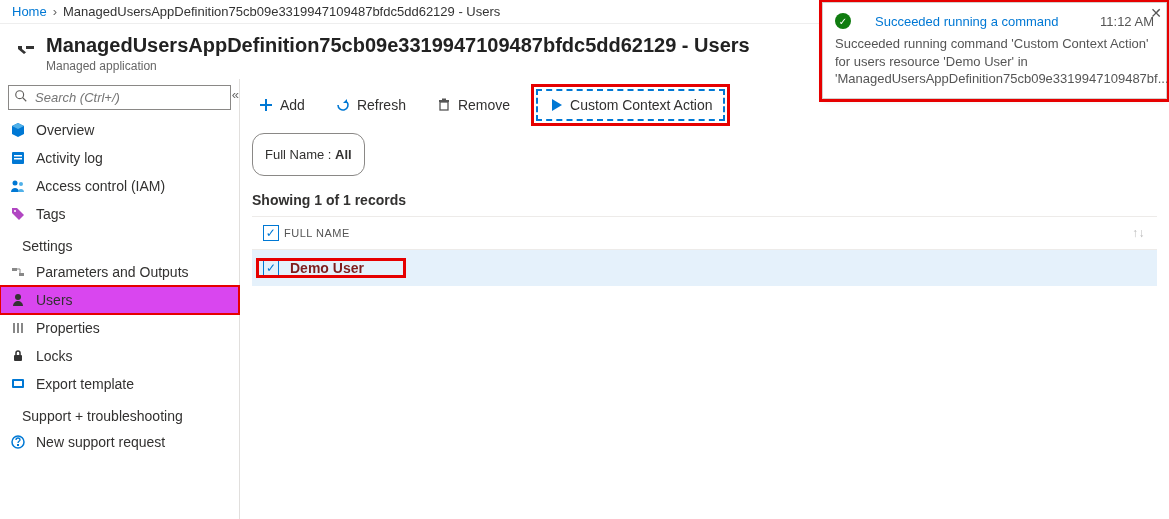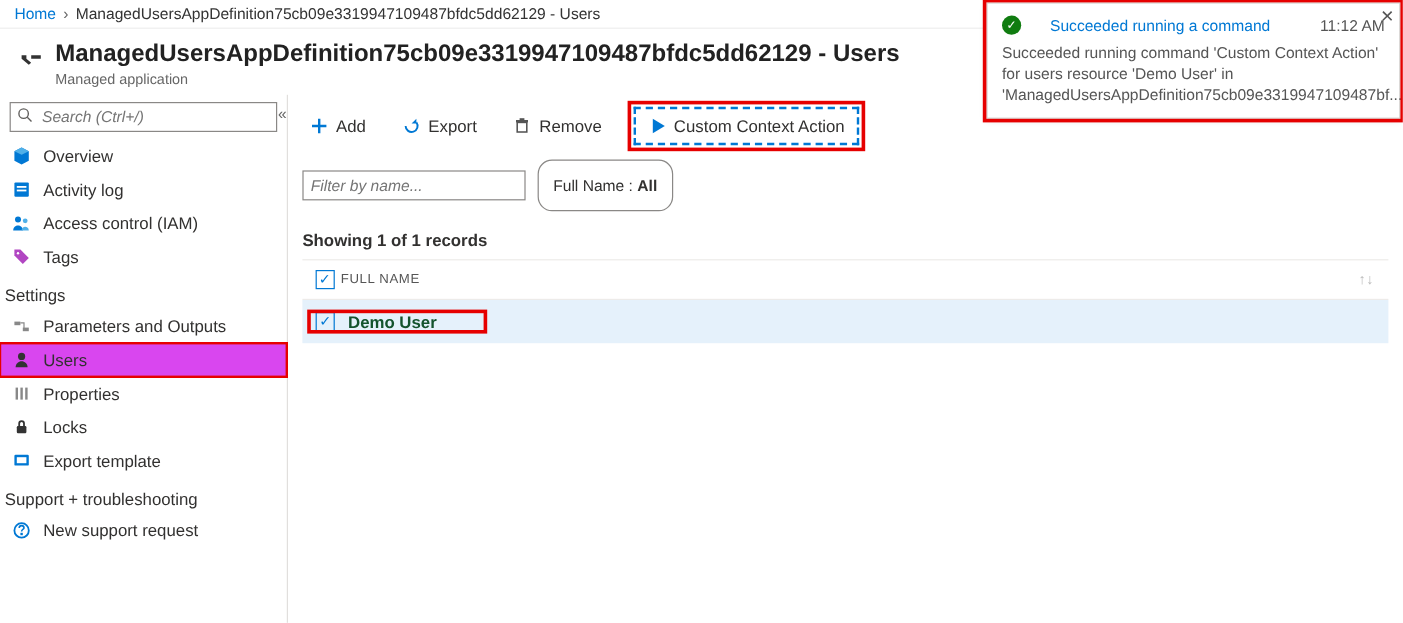--- a/index.html
+++ b/index.html
@@ -24,21 +24,21 @@
   .sidebar { width: 240px; border-right: 1px solid #e1dfdd; display: flex; flex-direction: column; padding: 4px 0; }
   .search-wrap { padding: 2px 8px 6px 8px; position: relative; display: flex; align-items: center; }
   .search { width: 250px; padding: 4px 6px 4px 26px; border: 1px solid #8a8886; font-style: italic; font-size: 13px; color: #605e5c; }
   .search-wrap .mag { position: absolute; left: 14px; color: #605e5c; }
   .collapse { position: absolute; right: 0px; top: 4px; color: #666; cursor: pointer; font-size: 13px; }
 
   .nav-item { display: flex; align-items: center; gap: 10px; padding: 6px 10px; cursor: pointer; font-size: 14px; color: #323130; }
   .nav-item.selected { background: #d946ef; }
   .nav-item.redbox { outline: 2px solid #e60000; outline-offset: -1px; }
   .nav-icon { width: 16px; height: 16px; display: inline-flex; align-items: center; justify-content: center; flex-shrink: 0; }
-  .nav-section { padding: 10px 10px 4px 4px; font-size: 14px; color: #323130; font-weight: 400; }
+  .nav-section { padding: 10px 10px 4px 22px; font-size: 14px; color: #323130; font-weight: 400; }
 
   
   .main { flex: 1; padding: 0 12px; position: relative; }
   .toolbar { display: flex; align-items: center; gap: 18px; padding: 8px 0 10px 0; flex-wrap: wrap; }
   .t-btn { display: inline-flex; align-items: center; gap: 6px; padding: 4px 6px; cursor: pointer; font-size: 14px; }
   .t-icon { width: 16px; height: 16px; display: inline-flex; align-items: center; justify-content: center; }
   .t-blue { color: #0078d4; }
   .custom-box { border: 2px dashed #0078d4; padding: 6px 10px; }
   .custom-outer { outline: 3px solid #e60000; padding: 2px; }
 
@@ -48,21 +48,21 @@
   .pill b { font-weight: 600; }
 
   .count { font-size: 14px; font-weight: 600; padding: 6px 0 8px 0; }
 
   .table-head { display: flex; align-items: center; border-top: 1px solid #edebe9; border-bottom: 1px solid #edebe9; padding: 8px 6px; font-size: 11px; letter-spacing: 0.5px; color: #555; text-transform: uppercase; }
   .table-head .chk, .table-row .chk { width: 26px; display: inline-flex; justify-content: center; }
   .sort-icon { margin-left: auto; color: #bbb; font-size: 12px; padding-right: 6px; }
 
   .table-row { display: flex; align-items: center; padding: 10px 6px; background: #e5f1fb; font-size: 14px; }
   .row-outline { outline: 3px solid #e60000; outline-offset: -1px; display: inline-flex; align-items: center; padding: 0 40px 0 0; }
-  .row-name { color: #14532d; font-weight: 600; padding-left: 6px; }
+  .row-name { color: #7f1d1d; font-weight: 600; padding-left: 6px; }
   .chkbox { width: 16px; height: 16px; border: 1px solid #0078d4; display: inline-flex; align-items: center; justify-content: center; color: #0078d4; font-size: 12px; }
 
   
   .toast { position: absolute; top: 2px; right: 2px; width: 345px; background: #fff; border: 1px solid #d2d0ce; outline: 3px solid #e60000; padding: 10px 12px 10px 12px; font-size: 13px; box-shadow: 0 2px 6px rgba(0,0,0,0.1); }
   .toast-head { display: flex; align-items: center; gap: 8px; }
   .toast-title { color: #0078d4; flex: 1; margin-left: 16px; }
   .toast-time { color: #555; }
   .toast-close { position: absolute; top: 2px; right: 4px; cursor: pointer; color: #555; font-size: 14px; }
   .toast-body { color: #555; margin-top: 6px; line-height: 1.35; }
   .success-circle { width: 16px; height: 16px; border-radius: 50%; background: #107c10; display: inline-flex; align-items: center; justify-content: center; color: #fff; font-size: 10px; }
@@ -216,21 +216,21 @@
           </span>
         <span>Add</span>
       </div>
       <div class="t-btn">
         <span class="t-icon t-blue">
             <svg viewBox="0 0 16 16">
               <path fill="none" stroke="#0078d4" stroke-width="1.6" d="M3 8a5 5 0 109-3"></path>
               <path fill="#0078d4" d="M12 2v4h-4z"></path>
             </svg>
           </span>
-        <span>Export</span>
+        <span>Refresh</span>
       </div>
       <div class="t-btn">
         <span class="t-icon">
             <svg viewBox="0 0 16 16">
               <rect x="4" y="5" width="8" height="8" fill="none" stroke="#555" stroke-width="1.3"></rect>
               <rect x="3" y="3" width="10" height="2" fill="#555"></rect>
               <rect x="6" y="1.5" width="4" height="1.5" fill="#555"></rect>
             </svg>
           </span>
         <span>Remove</span>
@@ -241,21 +241,20 @@
               <svg viewBox="0 0 16 16">
                 <path fill="#0078d4" d="M4 2l10 6-10 6z"></path>
               </svg>
             </span>
           <span>Custom Context Action</span>
         </div>
       </div>
     </div>
 
     <div class="filter-row">
-      <input class="filter-input" placeholder="Filter by name..." style="">
       <div class="pill">
         <span>Full Name : </span><b>All</b>
       </div>
     </div>
 
     <div class="count">Showing 1 of 1 records</div>
 
     <div class="table-head">
       <span class="chk">
           <span class="chkbox">✓</span>

